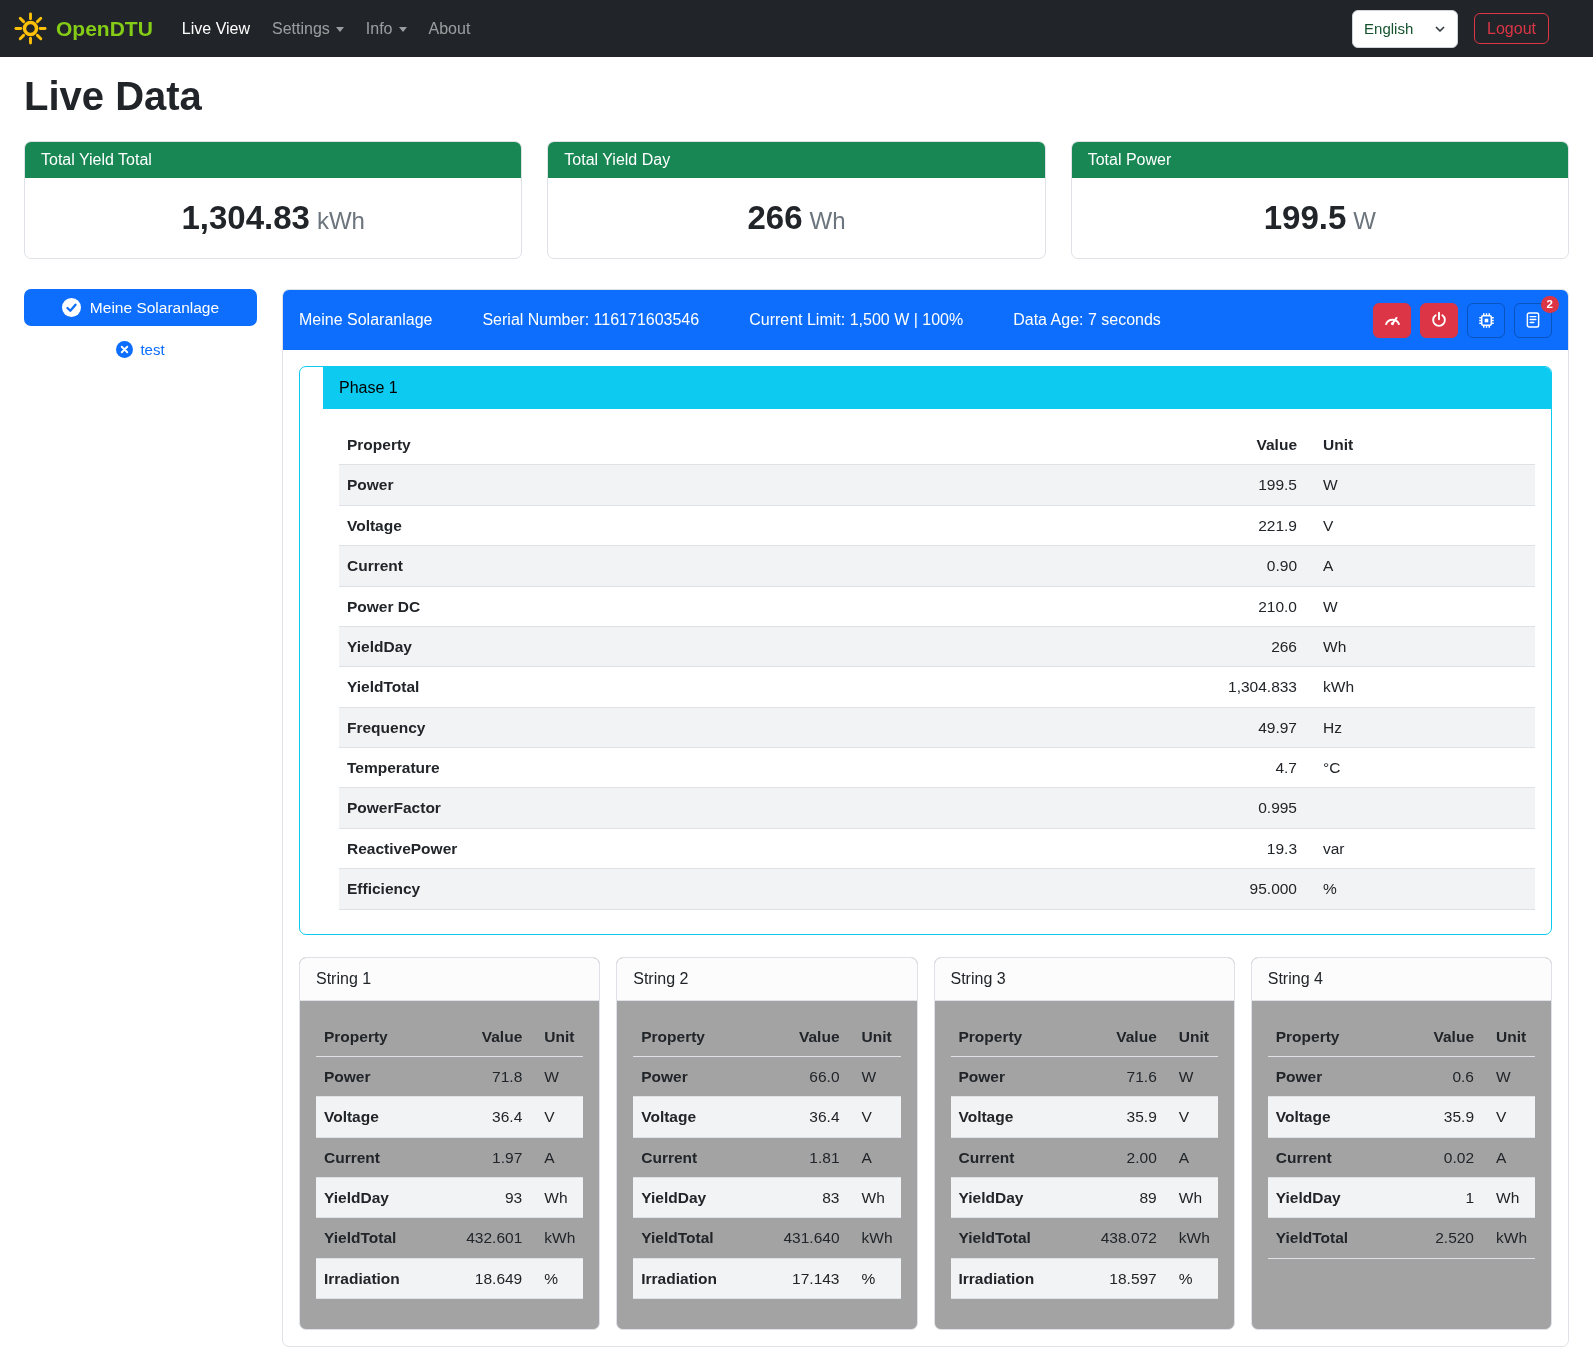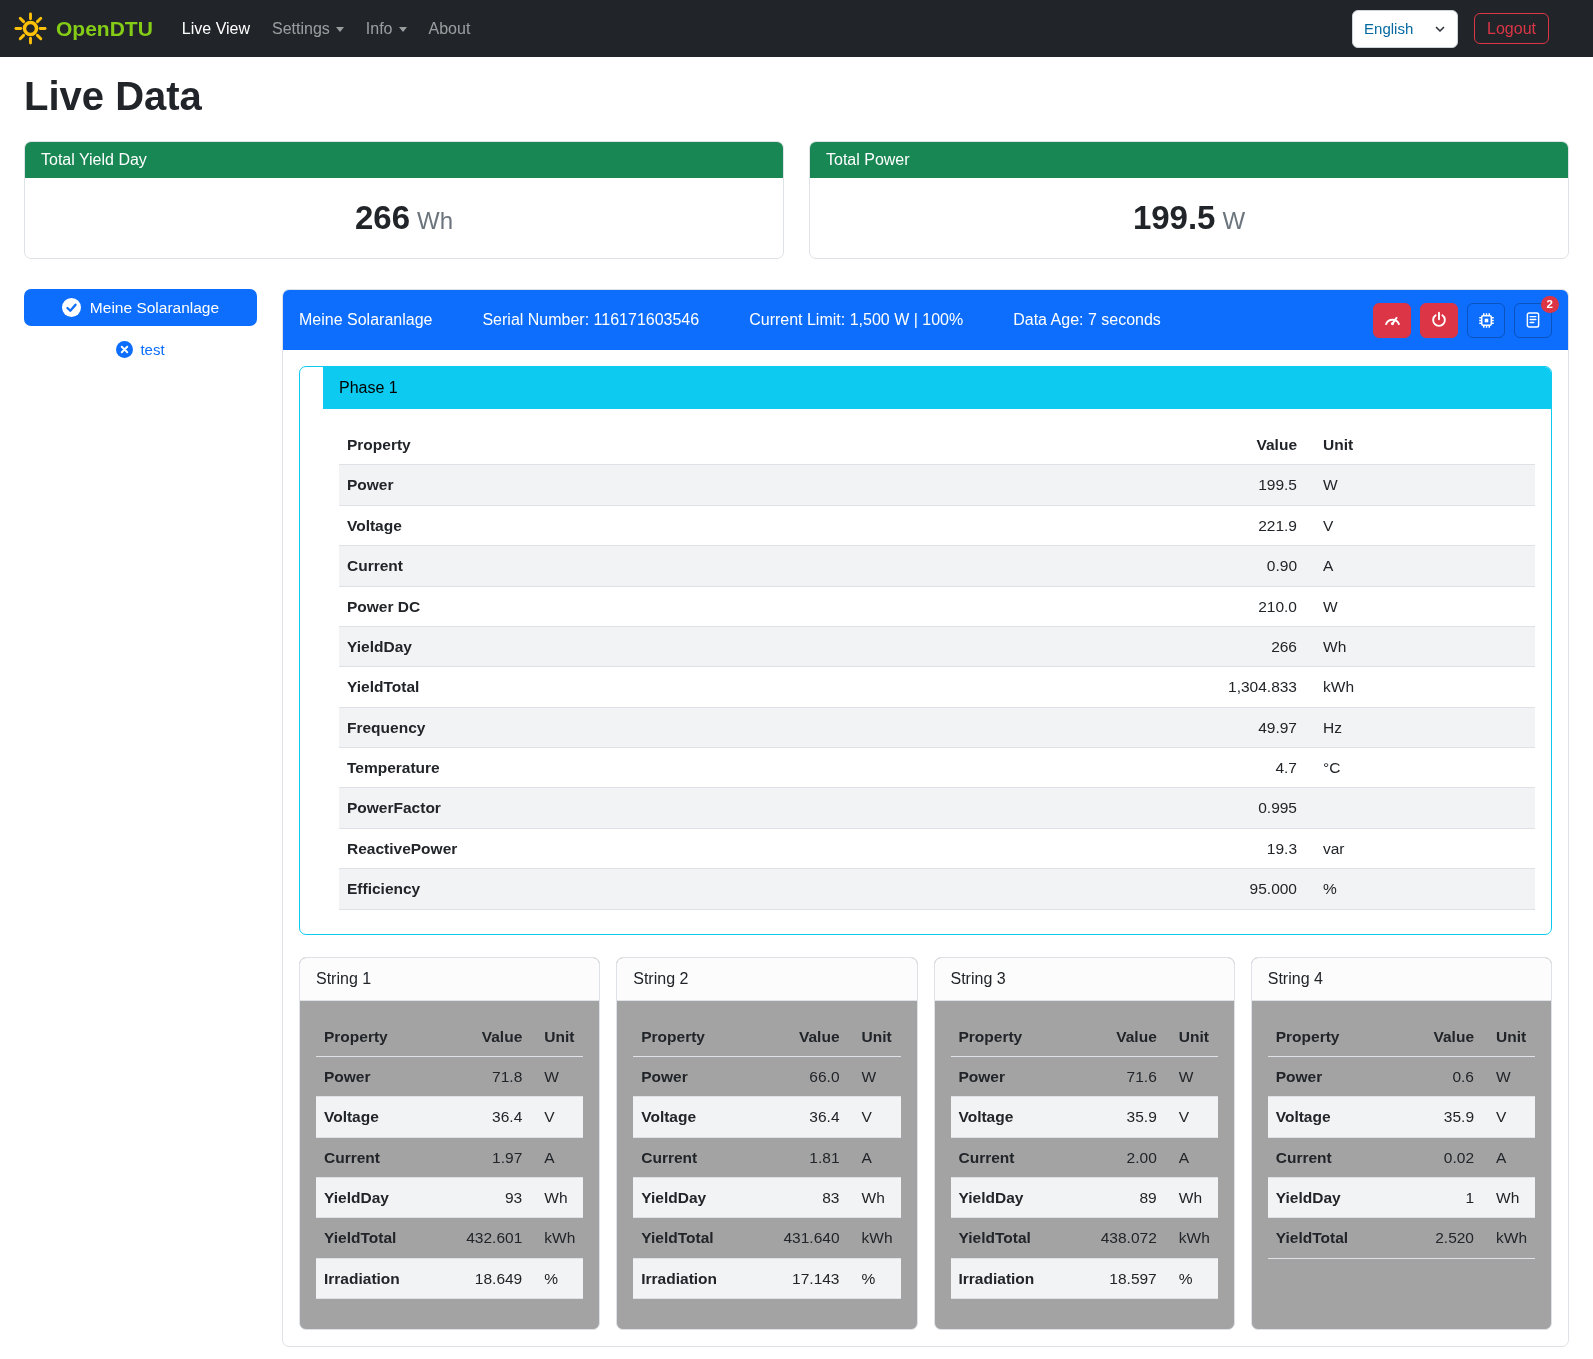--- a/index.html
+++ b/index.html
@@ -35,21 +35,21 @@
     border-left:4.5px solid transparent;
     border-right:4.5px solid transparent;
     border-top:5px solid currentColor;
     margin-top:2px;
   }
   .nav-right { margin-left:auto; display:flex; align-items:center; gap:16px; padding-right:30px; }
   .lang-select {
     background:#fff; border:1px solid #ced4da; border-radius:6px;
     padding:7px 11px; width:106px; height:38px;
     display:flex; justify-content:space-between; align-items:center;
-    font-size:15px; color:#0369a1; cursor:pointer;
+    font-size:15px; color:#14532d; cursor:pointer;
   }
   .logout-btn {
     border:1px solid #dc3545; color:#dc3545; background:transparent;
     border-radius:6px; padding:6px 12px; height:31px; font-size:16px;
     cursor:pointer; font-family:inherit;
   }
 
   
   .container { padding:0 24px 28px; }
   h1.page-title { font-size:40px; font-weight:700; margin:17px 0 22px; }
@@ -172,20 +172,26 @@
     </div>
     <button class="logout-btn">Logout</button>
   </div>
 </nav>
 
 <div class="container">
 
   <h1 class="page-title">Live Data</h1>
 
   <div class="summary-row">
+    <div class="summary-card">
+      <div class="summary-card-header">Total Yield Total</div>
+      <div class="summary-card-body">
+        <span class="summary-value">1,304.83</span><span class="summary-unit">kWh</span>
+      </div>
+    </div>
     <div class="summary-card">
       <div class="summary-card-header">Total Yield Day</div>
       <div class="summary-card-body">
         <span class="summary-value">266</span><span class="summary-unit">Wh</span>
       </div>
     </div>
     <div class="summary-card">
       <div class="summary-card-header">Total Power</div>
       <div class="summary-card-body">
         <span class="summary-value">199.5</span><span class="summary-unit">W</span>

